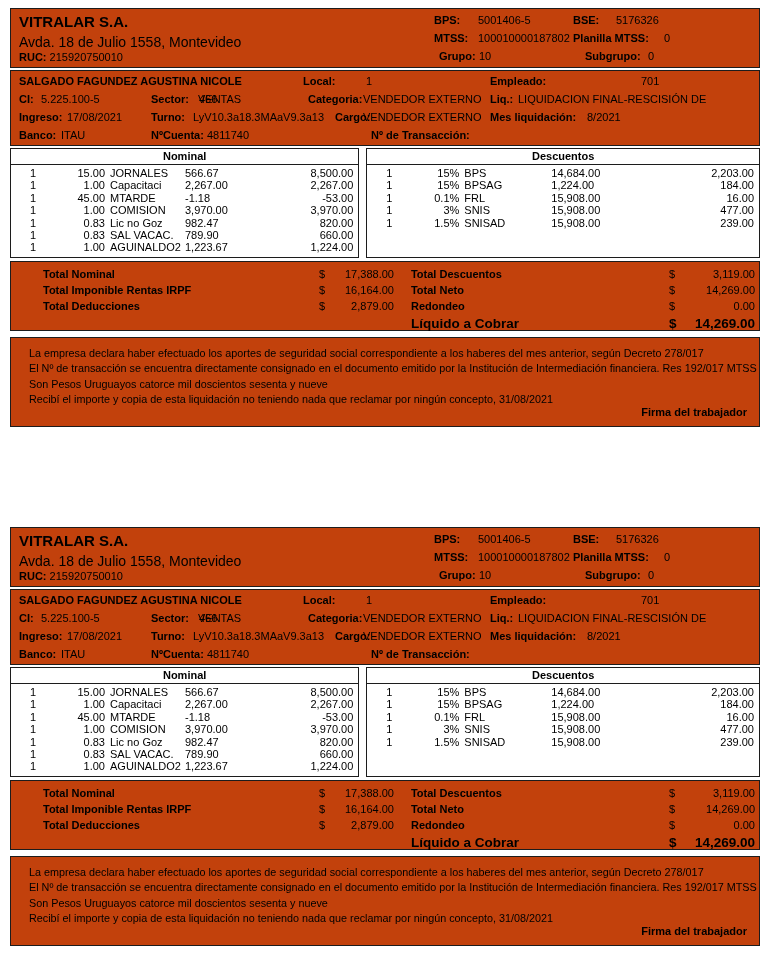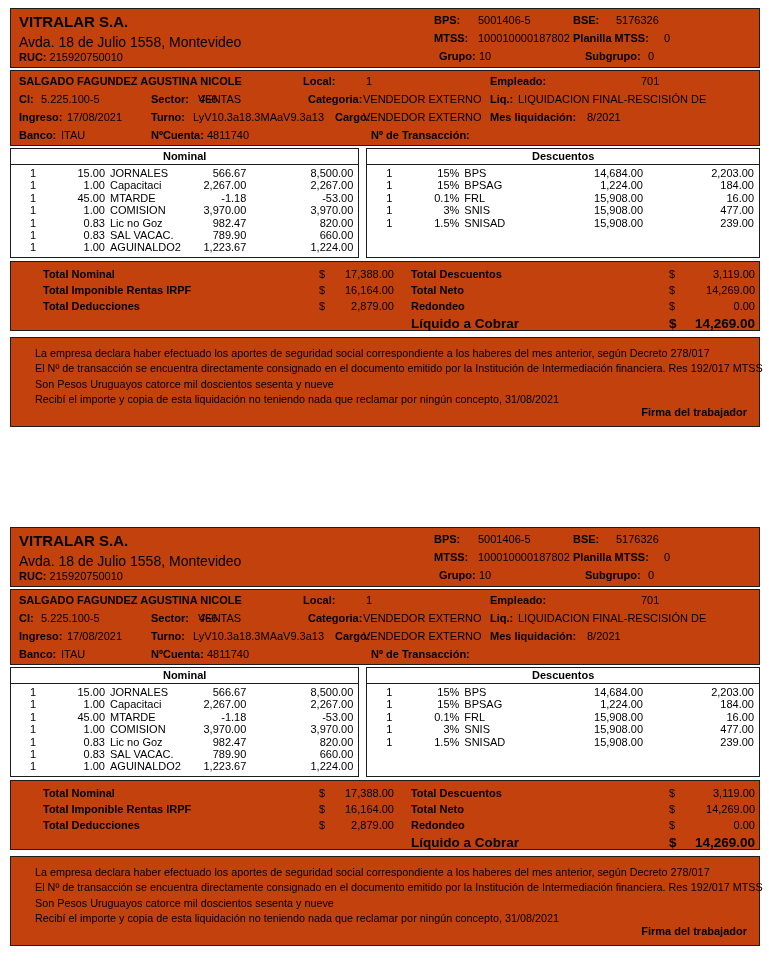--- a/index.html
+++ b/index.html
@@ -26,38 +26,38 @@
   .tbl-head{font-size:11px;font-weight:bold;text-align:center;border-bottom:1.6px solid #1c1c1c;padding:1px 0 2px 0;}
   .tbl-body{padding:2px 0 2px 0;min-height:88px;}
   .trow{display:grid;font-size:11px;line-height:12.4px;}
   .tbl-left .trow{grid-template-columns:44px 130px 1fr 106px;}
   .tbl-right .trow{grid-template-columns:44px 140px 1fr 110px;}
   .c-center{text-align:center;}
   .c-concept{display:flex;}
   .c-qty{display:inline-block;width:50px;text-align:right;}
   .c-pct{display:inline-block;width:48px;text-align:right;}
   .c-name{margin-left:5px;white-space:nowrap;}
-  .c-rate{text-align:right;padding-right:6px;}
+  .c-rate{padding-right:6px;}
   .c-amt{text-align:right;padding-right:5px;}
   
   .totals-box{display:flex;height:70px;margin-bottom:6px;padding-top:4px;}
   .tot-half{box-sizing:border-box;}
   .tot-left{width:378px;margin-left:24px;}
   .tot-right{width:364px;}
   .tot-row{display:grid;font-size:11px;line-height:16px;}
   .tot-left .tot-row{grid-template-columns:276px 26px 1fr;padding-left:8px;}
   .tot-right .tot-row{grid-template-columns:258px 26px 1fr;padding-left:9px;}
   .tot-label{font-weight:bold;white-space:nowrap;}
   .tot-cur{text-align:left;}
   .tot-val{text-align:right;padding-right:8px;}
   .tot-right .tot-val{padding-right:10px;}
   .tot-big{font-size:13.5px;line-height:19px;font-weight:bold;}
   .tot-big .tot-cur{font-weight:bold;}
   
-  .footer-box{padding:8px 10px 6px 24px;height:90px;position:relative;}
+  .footer-box{padding:8px 10px 6px 18px;height:90px;position:relative;}
   .foot-line{font-size:10.8px;line-height:15.3px;white-space:nowrap;}
   .signature{position:absolute;right:12px;bottom:8px;font-size:11px;font-weight:bold;}
 </style>
 </head>
 <body>
 
 <div class="page">
   <section class="payslip">
 
     <div class="box header-box">

